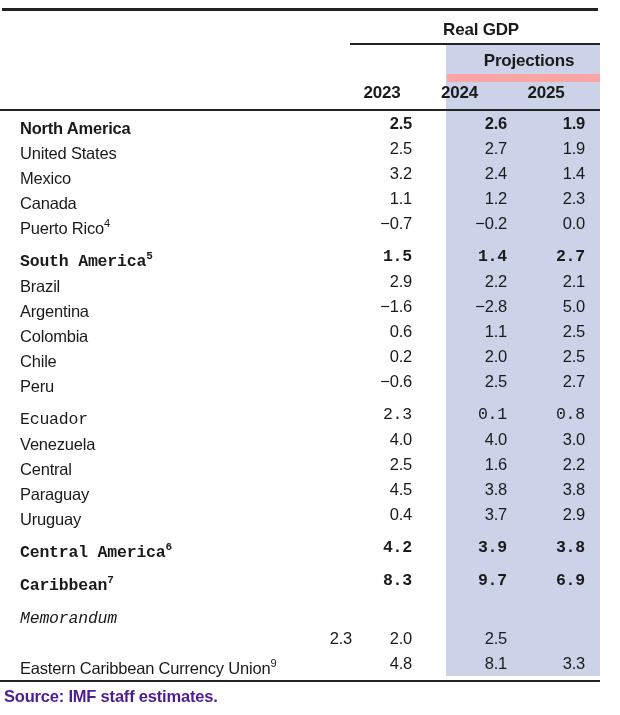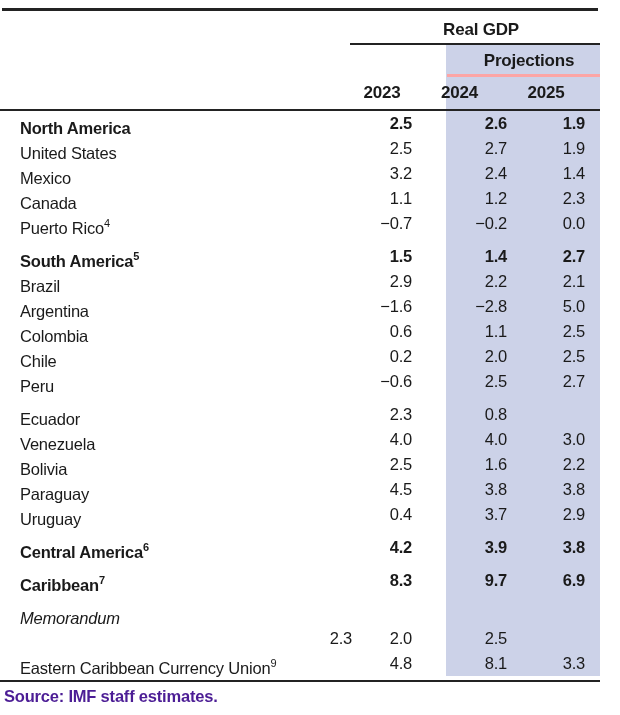--- a/index.html
+++ b/index.html
@@ -35,21 +35,21 @@
     position: absolute; top: 16px; left: 350px; width: 262px; height: 27px;
     line-height: 27px; text-align: center;
     font-weight: 700; font-size: 17px;
     border-bottom: 2px solid #232323;
     box-sizing: content-box;
   }
   .projections-wrap {
     position: absolute; top: 48px; left: 447px; width: 164px; height: 26px;
     line-height: 26px; text-align: center;
     font-weight: 700; font-size: 17px;
-    border-bottom: 3px solid #fca5a5;
+    border-bottom: 8px solid #fca5a5;
   }
   .years-row {
     position: absolute; top: 79px; left: 0; right: 0; height: 27px;
     display: grid;
     grid-template-columns: 352px 60px 95px 78px 35px;
     font-weight: 700; font-size: 17px; line-height: 27px;
   }
   .years-row .year { text-align: center; }
   .header-rule {
     position: absolute; bottom: 0; left: 0; right: 0;
@@ -62,21 +62,21 @@
     display: grid;
     grid-template-columns: 352px 60px 95px 78px 35px;
     height: 25px; line-height: 25px;
     font-size: 16.5px;
   }
   .row .label { padding-left: 20px; white-space: nowrap; }
   .row .val { text-align: right; }
   .row sup { font-size: 11px; letter-spacing: 0; }
   .row.bold { font-weight: 700; }
   .row.italic .label { font-style: italic; }
-  .row.gap { margin-top: 8px; }
+  .row.gap { margin-top: 8px; font-family: Liberation Mono, monospace; }
 
   
   .source-block {
     border-top: 2.5px solid #232323;
     margin-top: 4px;
     padding: 5px 0 0 4px;
     font-size: 16.5px;
     color: #4c1d95;
     font-weight: bold;
   }
@@ -188,34 +188,35 @@
     <div class="label"><span class="label-text">Peru</span><sup></sup></div>
     <div class="val">−0.6</div>
     <div class="val">2.5</div>
     <div class="val">2.7</div>
     <div class="spacer"></div>
   </div>
 
   <div class="row gap">
     <div class="label"><span class="label-text">Ecuador</span><sup></sup></div>
     <div class="val">2.3</div>
+    <div class="val">0.1</div>
     <div class="val">0.8</div>
     <div class="spacer"></div>
   </div>
 
   <div class="row">
     <div class="label"><span class="label-text">Venezuela</span><sup></sup></div>
     <div class="val">4.0</div>
     <div class="val">4.0</div>
     <div class="val">3.0</div>
     <div class="spacer"></div>
   </div>
 
   <div class="row">
-    <div class="label"><span class="label-text">Bolivia</span><sup></sup></div>
+    <div class="label"><span class="label-text">Central</span><sup></sup></div>
     <div class="val">2.5</div>
     <div class="val">1.6</div>
     <div class="val">2.2</div>
     <div class="spacer"></div>
   </div>
 
   <div class="row">
     <div class="label"><span class="label-text">Paraguay</span><sup></sup></div>
     <div class="val">4.5</div>
     <div class="val">3.8</div>

